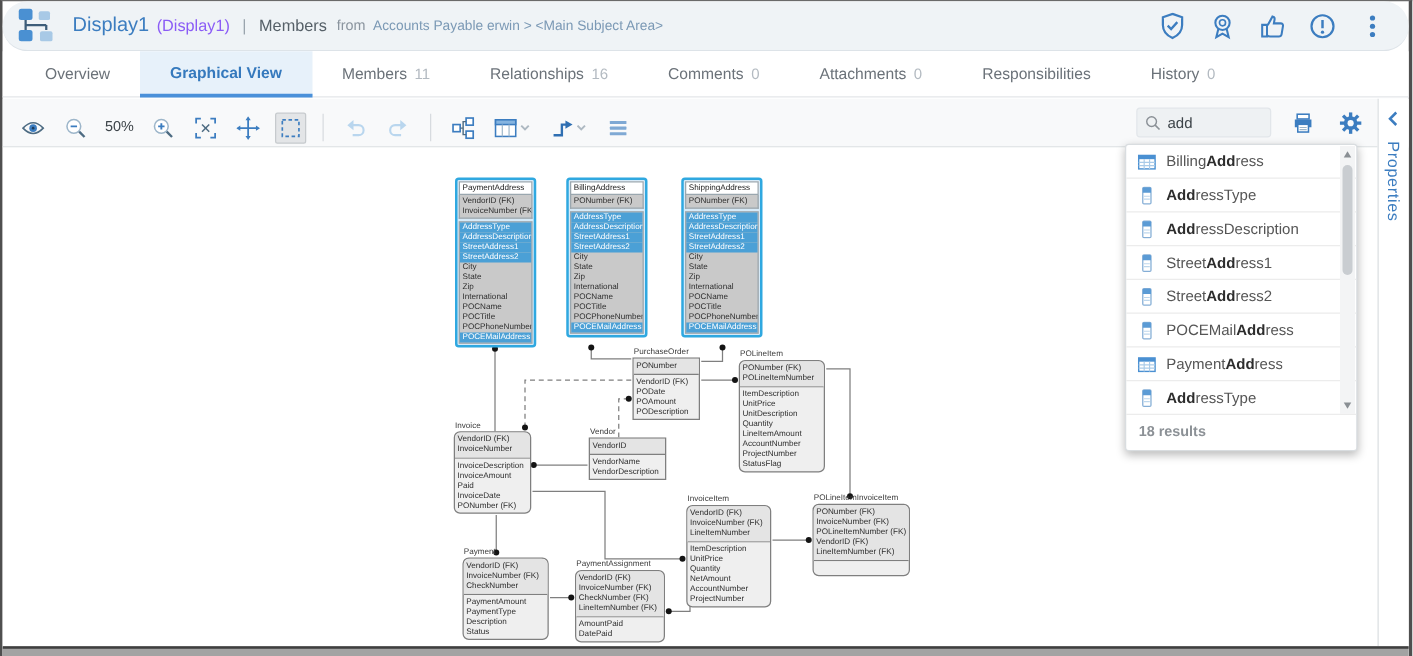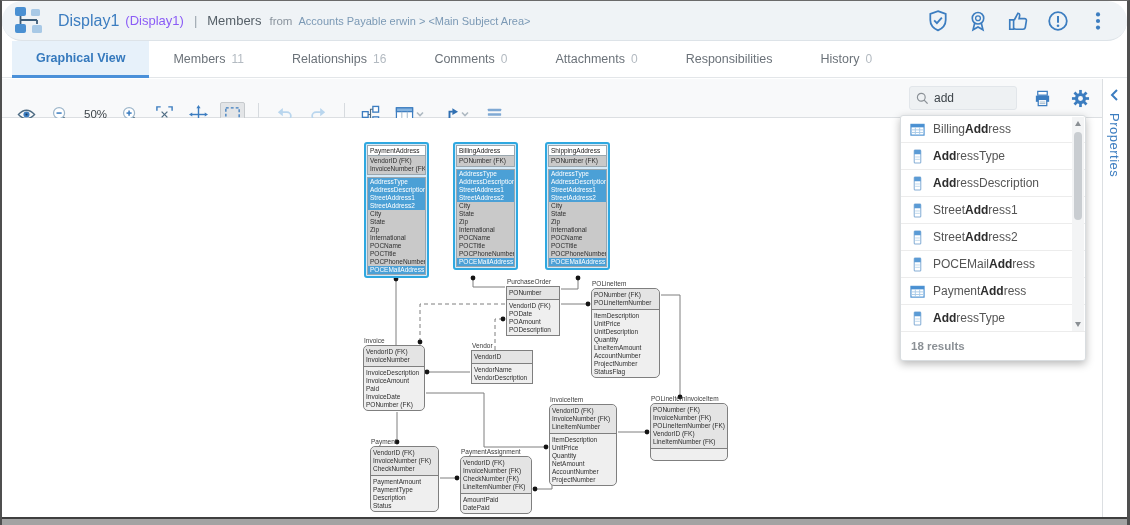--- a/index.html
+++ b/index.html
@@ -18,21 +18,21 @@
   .hdr-actions { position:absolute; right:18px; top:0; height:40px; display:flex; align-items:center; gap:18px; }
   .hdr-actions .abtn { width:22px; height:22px; background:none; border:none; cursor:pointer; padding:0; }
   .hdr-actions svg { width:22px; height:22px; display:block; }
   
   .tabs { position:absolute; left:0; top:40px; right:0; height:37px; background:#fff; border-bottom:1px solid #e3e6e9; display:flex; padding-left:10px; }
   .tab { height:37px; line-height:35px; padding:0 24px; font-size:12.5px; color:#6b7279; cursor:pointer; white-space:nowrap; background:none; border:none; display:flex; align-items:center; gap:6px; }
   .tab .cnt { color:#b3bac1; font-size:12px; }
   .tab.active { background:#e7f1fa; color:#3579bd; font-weight:bold; border-bottom:3px solid #4a90d9; line-height:32px; }
   
   .tbar { position:absolute; left:0; top:78px; right:0; height:39px; background:#f8f9fa; border-bottom:1px solid #dcdfe2; }
-  .tb-left { position:absolute; left:12px; top:16px; height:100%; display:flex; align-items:center; gap:9px; }
+  .tb-left { position:absolute; left:12px; top:4px; height:100%; display:flex; align-items:center; gap:9px; }
   .tb-right { position:absolute; right:34px; top:0; height:100%; display:flex; align-items:center; gap:13px; }
   .tbtn { background:none; border:1px solid transparent; border-radius:2px; padding:2px; cursor:pointer; display:flex; align-items:center; }
   .tbtn.pressed { background:#e3e5e7; border-color:#c6cacd; }
   .ic { width:19px; height:19px; display:block; }
   .chev { width:10px; height:10px; display:block; margin-left:1px; }
   .tb-sep { width:1px; height:22px; background:#d7dbdf; margin:0 4px; }
   .zoomlvl { font-size:11.5px; color:#3d4449; padding:0 2px; }
   .searchbox { display:flex; align-items:center; width:108px; height:24px; background:#eef1f3; border:1px solid #e2e6ea; border-radius:3px; padding:0 6px; gap:5px; }
   .searchbox svg { width:13px; height:13px; flex:none; }
   .searchbox input { border:none; background:transparent; outline:none; width:75px; font-size:12px; color:#3d4449; font-family:"Liberation Sans",sans-serif; }
@@ -126,20 +126,23 @@
               <circle cx="10" cy="4" r="1.9"></circle>
               <circle cx="10" cy="10" r="1.9"></circle>
               <circle cx="10" cy="16" r="1.9"></circle>
             </g>
           </svg>
         </button>
       </div>
   </div>
 
   <div class="tabs" id="tabs">
+      <button class="tab">
+        <span>Overview</span>
+      </button>
       <button class="tab active">
         <span>Graphical View</span>
       </button>
       <button class="tab">
         <span>Members</span>
         <span class="cnt">11</span>
       </button>
       <button class="tab">
         <span>Relationships</span>
         <span class="cnt">16</span>

